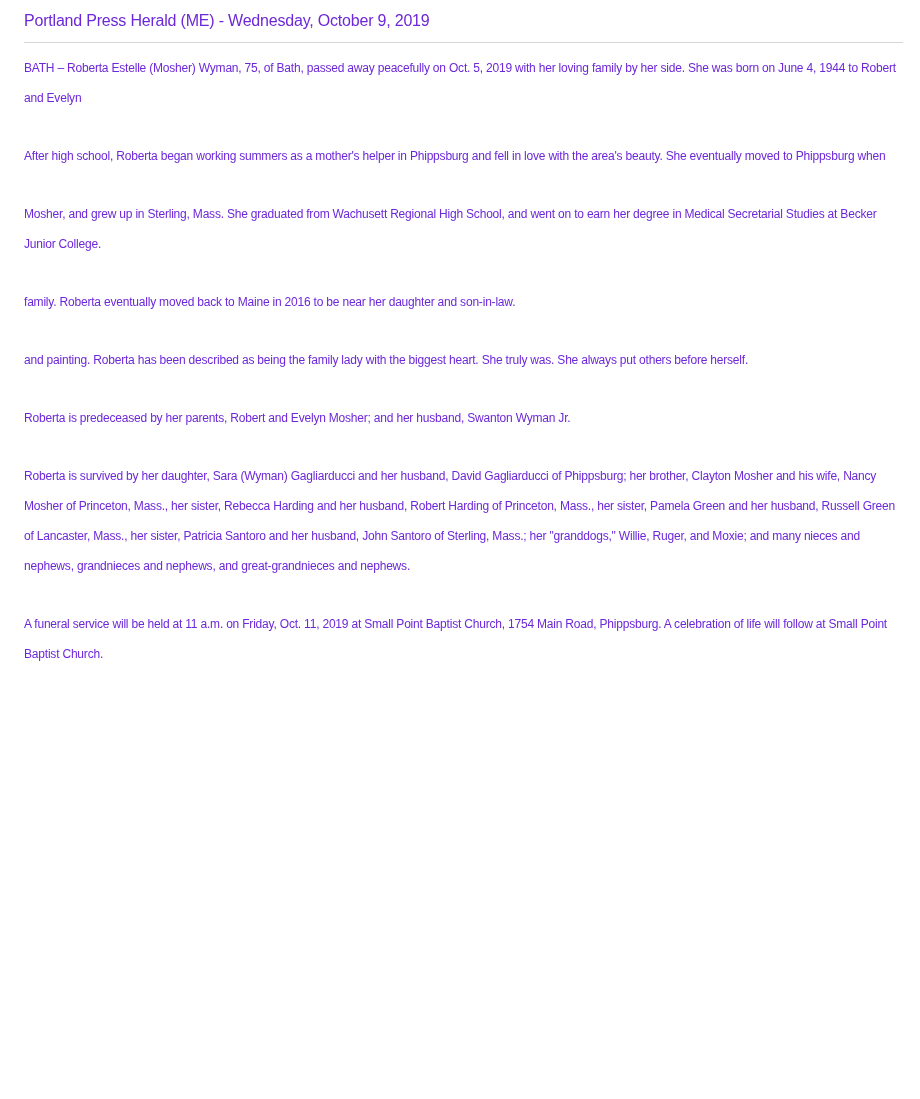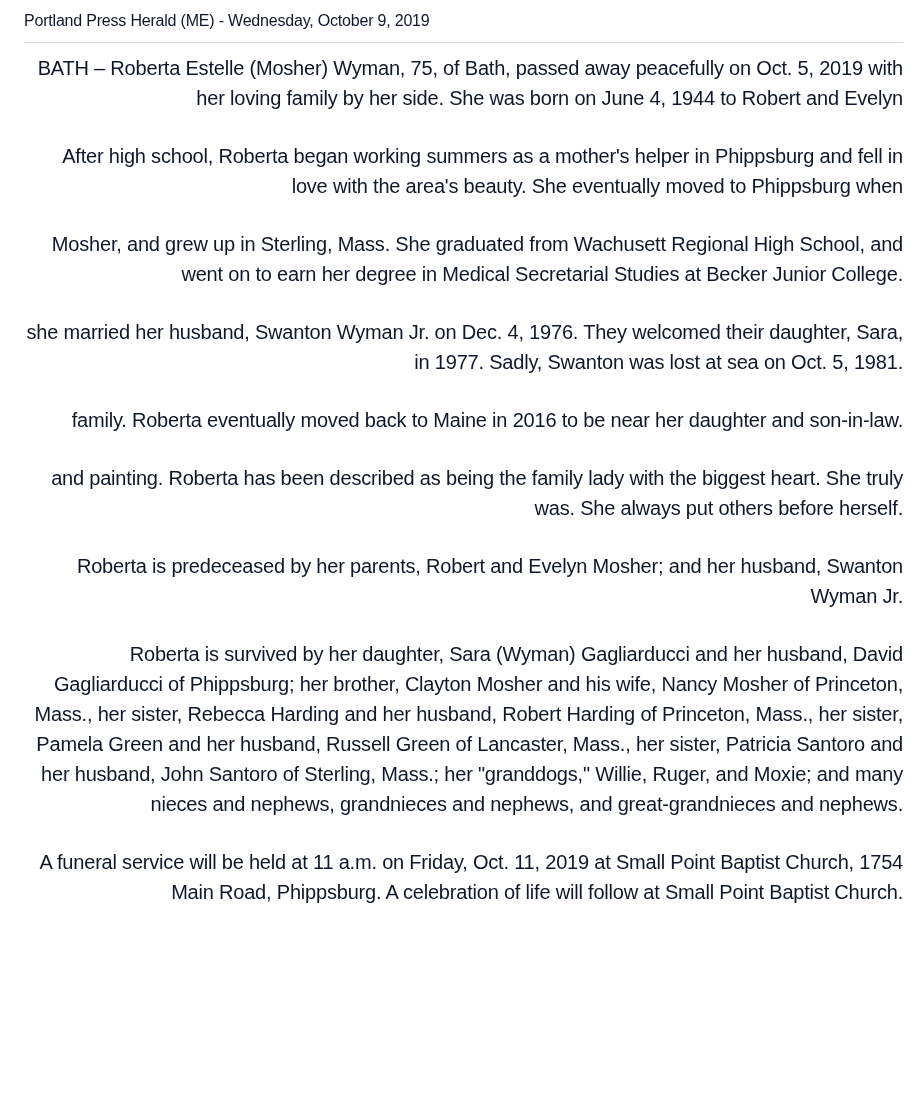--- a/index.html
+++ b/index.html
@@ -10,55 +10,53 @@
   body {
     width: 920px;
     height: 1099px;
     overflow: hidden;
   }
   .page {
     box-sizing: border-box;
     width: 920px;
     padding: 10px 17px 0 24px;
     font-family: "Liberation Sans", "DejaVu Sans", sans-serif;
-    color: #0f172a;
+    color: #6d28d9;
   }
   .masthead {
     font-size: 16px;
     line-height: 21px;
     letter-spacing: -0.2px;
     white-space: nowrap;
   }
   .divider {
     border: none;
     border-top: 1px solid #d6d6d6;
     margin: 11px 0 0 0;
     height: 0;
   }
   .article p {
-    font-size: 20px;
+    font-size: 12px;
     line-height: 30px;
     letter-spacing: -0.2px;
     margin: 28px 0 0 0;
-    text-align: right;
   }
   .article p:first-child {
     margin-top: 10px;
   }
 </style>
 </head>
 <body>
 
 <div class="page">
   <div class="masthead">Portland Press Herald (ME) - Wednesday, October 9, 2019</div>
   <hr class="divider">
   <div class="article">
     <p>BATH – Roberta Estelle (Mosher) Wyman, 75, of Bath, passed away peacefully on Oct. 5, 2019 with her loving family by her side. She was born on June 4, 1944 to Robert and Evelyn</p>
     <p>After high school, Roberta began working summers as a mother's helper in Phippsburg and fell in love with the area's beauty. She eventually moved to Phippsburg when</p>
     <p>Mosher, and grew up in Sterling, Mass. She graduated from Wachusett Regional High School, and went on to earn her degree in Medical Secretarial Studies at Becker Junior College.</p>
-    <p>she married her husband, Swanton Wyman Jr. on Dec. 4, 1976. They welcomed their daughter, Sara, in 1977. Sadly, Swanton was lost at sea on Oct. 5, 1981.</p>
     <p>family. Roberta eventually moved back to Maine in 2016 to be near her daughter and son-in-law.</p>
     <p>and painting. Roberta has been described as being the family lady with the biggest heart. She truly was. She always put others before herself.</p>
     <p>Roberta is predeceased by her parents, Robert and Evelyn Mosher; and her husband, Swanton Wyman Jr.</p>
     <p>Roberta is survived by her daughter, Sara (Wyman) Gagliarducci and her husband, David Gagliarducci of Phippsburg; her brother, Clayton Mosher and his wife, Nancy Mosher of Princeton, Mass., her sister, Rebecca Harding and her husband, Robert Harding of Princeton, Mass., her sister, Pamela Green and her husband, Russell Green of Lancaster, Mass., her sister, Patricia Santoro and her husband, John Santoro of Sterling, Mass.; her "granddogs," Willie, Ruger, and Moxie; and many nieces and nephews, grandnieces and nephews, and great-grandnieces and nephews.</p>
     <p>A funeral service will be held at 11 a.m. on Friday, Oct. 11, 2019 at Small Point Baptist Church, 1754 Main Road, Phippsburg. A celebration of life will follow at Small Point Baptist Church.</p>
   </div>
 </div>
 
 </body></html>

